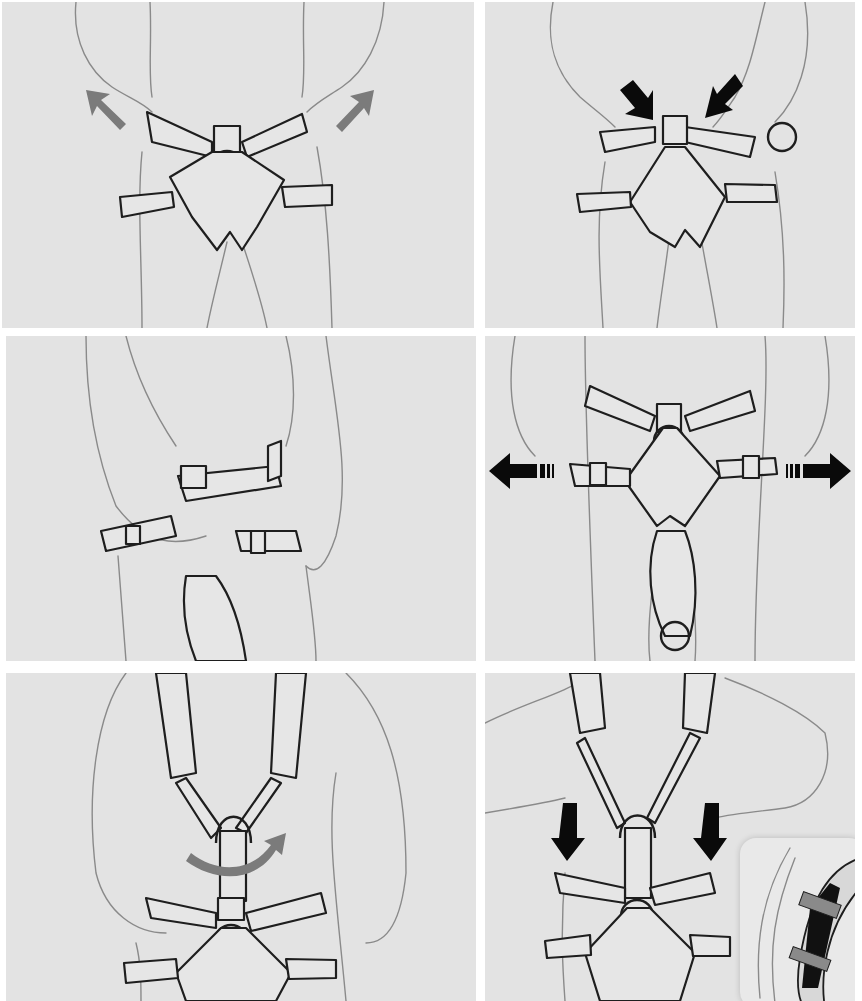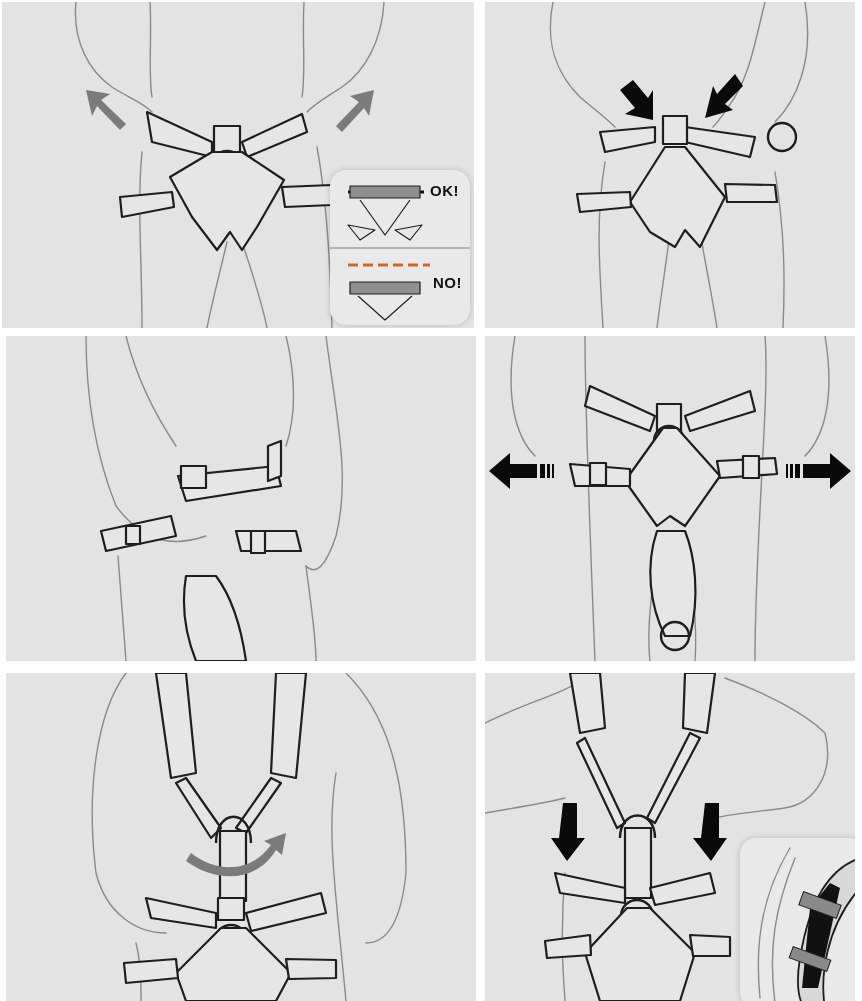--- a/index.html
+++ b/index.html
@@ -30,34 +30,20 @@
     <path class="strap" d="M145 110 L210 140 L210 155 L150 140 Z"></path>
     <path class="strap" d="M240 140 L300 112 L305 130 L245 155 Z"></path>
     <rect class="strap" x="212" y="124" width="26" height="26"></rect>
     <circle class="ring" cx="225" cy="165" r="16"></circle>
     <path class="strap" d="M168 175 L210 150 L240 150 L282 178 L255 225 L240 248 L228 230 L215 248 L190 215 Z"></path>
     <path class="strap" d="M118 195 L170 190 L172 205 L120 215 Z"></path>
     <path class="strap" d="M280 185 L330 183 L330 203 L283 205 Z"></path>
     <path class="arrow-gray" d="M118 128 L95 104 L90 114 L84 88 L108 92 L99 98 L124 122 Z"></path>
     <path class="arrow-gray" d="M340 130 L362 106 L367 114 L372 88 L348 94 L357 100 L334 124 Z"></path>
   </svg>
-  <div class="inset" style="left:328px;top:168px;width:140px;height:155px;">
-    <svg viewBox="0 0 140 155" style="position:absolute;left:0;top:0;width:100%;height:100%;">
-      <line x1="18" y1="22" x2="94" y2="22" stroke="#111" stroke-width="3" stroke-dasharray="10 4"></line>
-      <path class="strap" d="M20 16 L90 16 L90 28 L20 28 Z" style="fill:#8f8f8f;stroke-width:1.2"></path>
-      <path class="strap" d="M30 30 L55 65 L80 30" style="fill:none;stroke-width:1.2"></path>
-      <path class="strap" d="M18 55 L45 60 L30 70 Z M92 55 L65 60 L80 70 Z" style="stroke-width:1.2"></path>
-      <line x1="0" y1="78" x2="140" y2="78" stroke="#7f7f7f" stroke-width="1.2"></line>
-      <line x1="18" y1="95" x2="100" y2="95" stroke="#d4652a" stroke-width="3" stroke-dasharray="10 5"></line>
-      <path class="strap" d="M20 112 L90 112 L90 124 L20 124 Z" style="fill:#8f8f8f;stroke-width:1.2"></path>
-      <path class="strap" d="M28 126 L55 150 L82 126" style="fill:none;stroke-width:1.2"></path>
-    </svg>
-    <span class="lbl" style="left:100px;top:12px;">OK!</span>
-    <span class="lbl" style="left:103px;top:104px;">NO!</span>
-  </div>
 </div>
 
 <div class="panel" style="left:485px;top:2px;width:370px;height:326px;">
   <svg viewBox="0 0 370 326">
     <path class="skin" d="M68 0 C60 40 70 70 95 95 C110 108 120 115 130 125"></path>
     <path class="skin" d="M280 0 C270 40 265 70 250 95 C240 110 235 118 228 125"></path>
     <path class="skin" d="M320 0 C330 60 310 100 290 120"></path>
     <path class="skin" d="M120 160 C110 220 115 270 118 326"></path>
     <path class="skin" d="M290 170 C300 230 300 280 298 326"></path>
     <path class="skin" d="M185 230 C180 270 175 300 172 326"></path>

